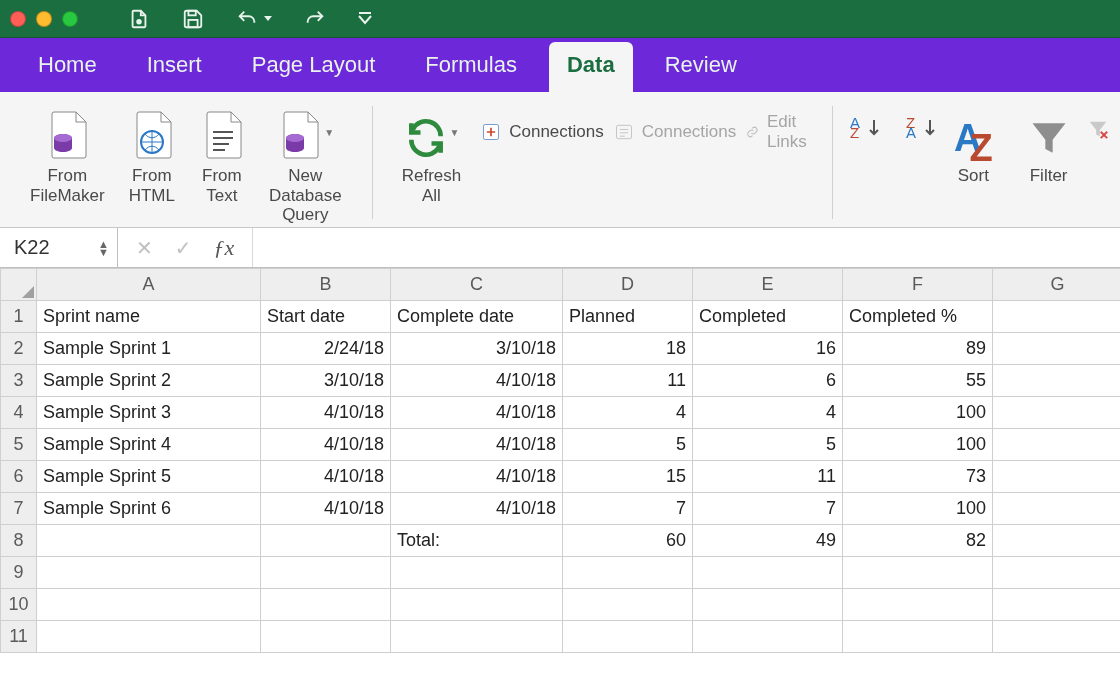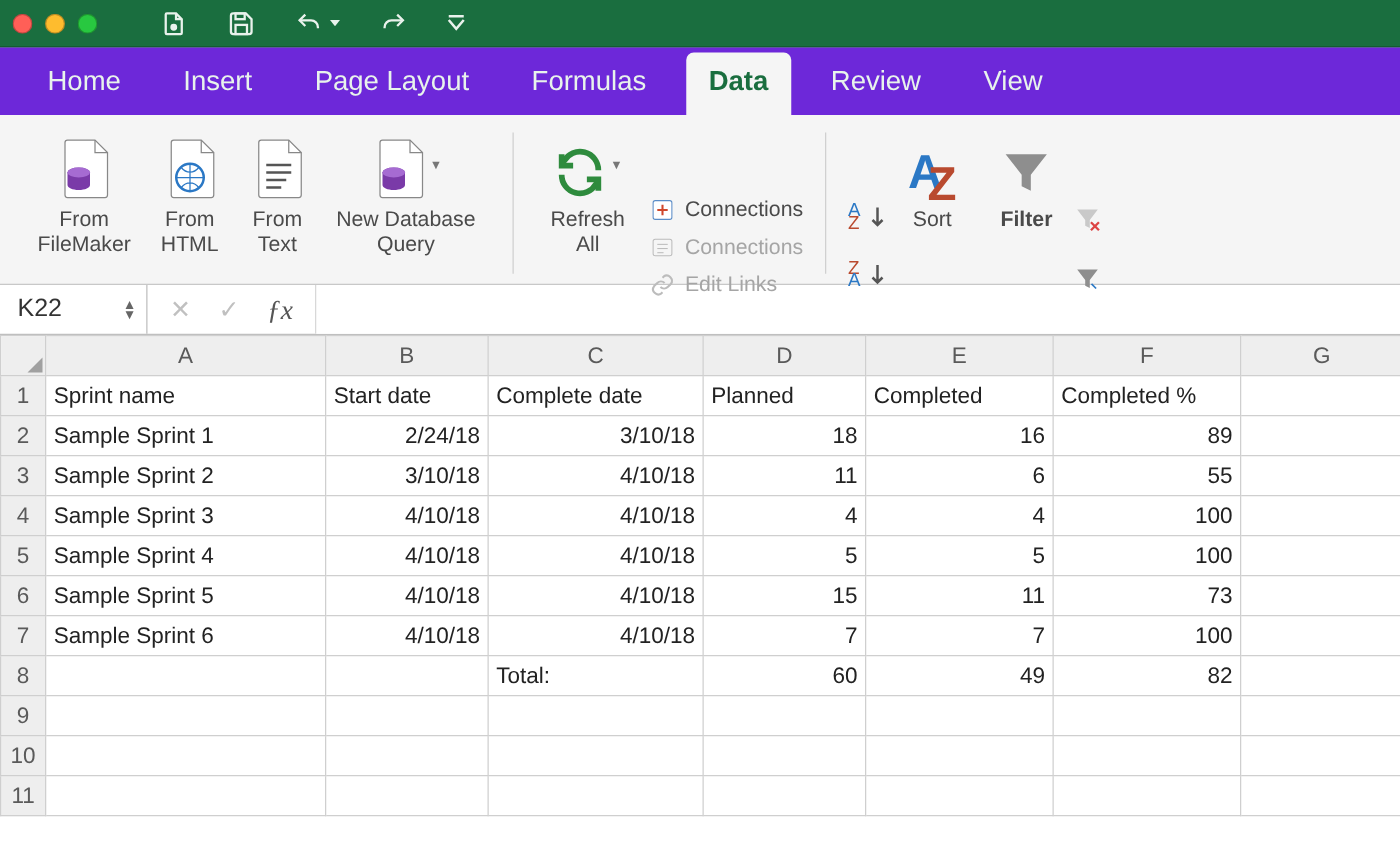--- a/index.html
+++ b/index.html
@@ -90,24 +90,22 @@
     text-align: center;
     font-size: 17px;
     color: #4a4a4a;
   }
   .big-btn .ic-wrap { height: 56px; display: flex; align-items: flex-end; justify-content: center; }
   .big-btn .lbl { line-height: 1.15; }
   .small-dd { font-size: 10px; color: #777; margin-left: 2px; align-self: center; }
 
   .vert-stack {
     display: flex;
-    flex-direction: column;
     gap: 10px;
     padding-top: 8px;
-    margin-top: 46px;
   }
   .row-btn {
     display: flex;
     align-items: center;
     gap: 8px;
     font-size: 17px;
     color: #4a4a4a;
     cursor: pointer;
   }
   .row-btn.disabled { color: #a5a5a5; cursor: default; }
@@ -241,21 +239,20 @@
   </div>
 </div>
 
 <div class="tab-strip">
   <div class="tab">Home</div>
   <div class="tab">Insert</div>
   <div class="tab">Page Layout</div>
   <div class="tab">Formulas</div>
   <div class="tab active">Data</div>
   <div class="tab">Review</div>
-  <div class="tab">View</div>
 </div>
 
 <div class="ribbon">
 
   <div class="rgroup">
     <div class="big-btn">
       <span class="ic-wrap">
         <svg width="46" height="50" viewBox="0 0 46 50">
           <path d="M10 2h22l10 10v34a2 2 0 0 1-2 2H10a2 2 0 0 1-2-2V4a2 2 0 0 1 2-2z" fill="#fff" stroke="#888"></path>
           <path d="M32 2v10h10" fill="none" stroke="#888"></path>
@@ -367,21 +364,21 @@
 
     <div class="big-btn" style="margin-left:6px;">
       <span class="ic-wrap">
         <span style="font-family:Liberation Sans, sans-serif;font-size:38px;font-weight:600;">
           <span style="color:#2b78c5;">A</span><span style="color:#b94a2f;margin-left:-12px;position:relative;top:10px;">Z</span>
         </span>
       </span>
       <span class="lbl">Sort</span>
     </div>
 
-    <div class="big-btn" style="margin-left:10px;font-weight:bold;">
+    <div class="big-btn" style="margin-left:10px;">
       <span class="ic-wrap">
         <svg width="44" height="44" viewBox="0 0 24 24">
           <path d="M3 4h18L14 13v7l-4-2v-5L3 4z" fill="#8e8e8e"></path>
         </svg>
       </span>
       <span class="lbl">Filter</span>
     </div>
 
     <div class="vert-stack" style="gap:26px;padding-top:14px;margin-left:4px;">
       <div class="row-btn disabled">

